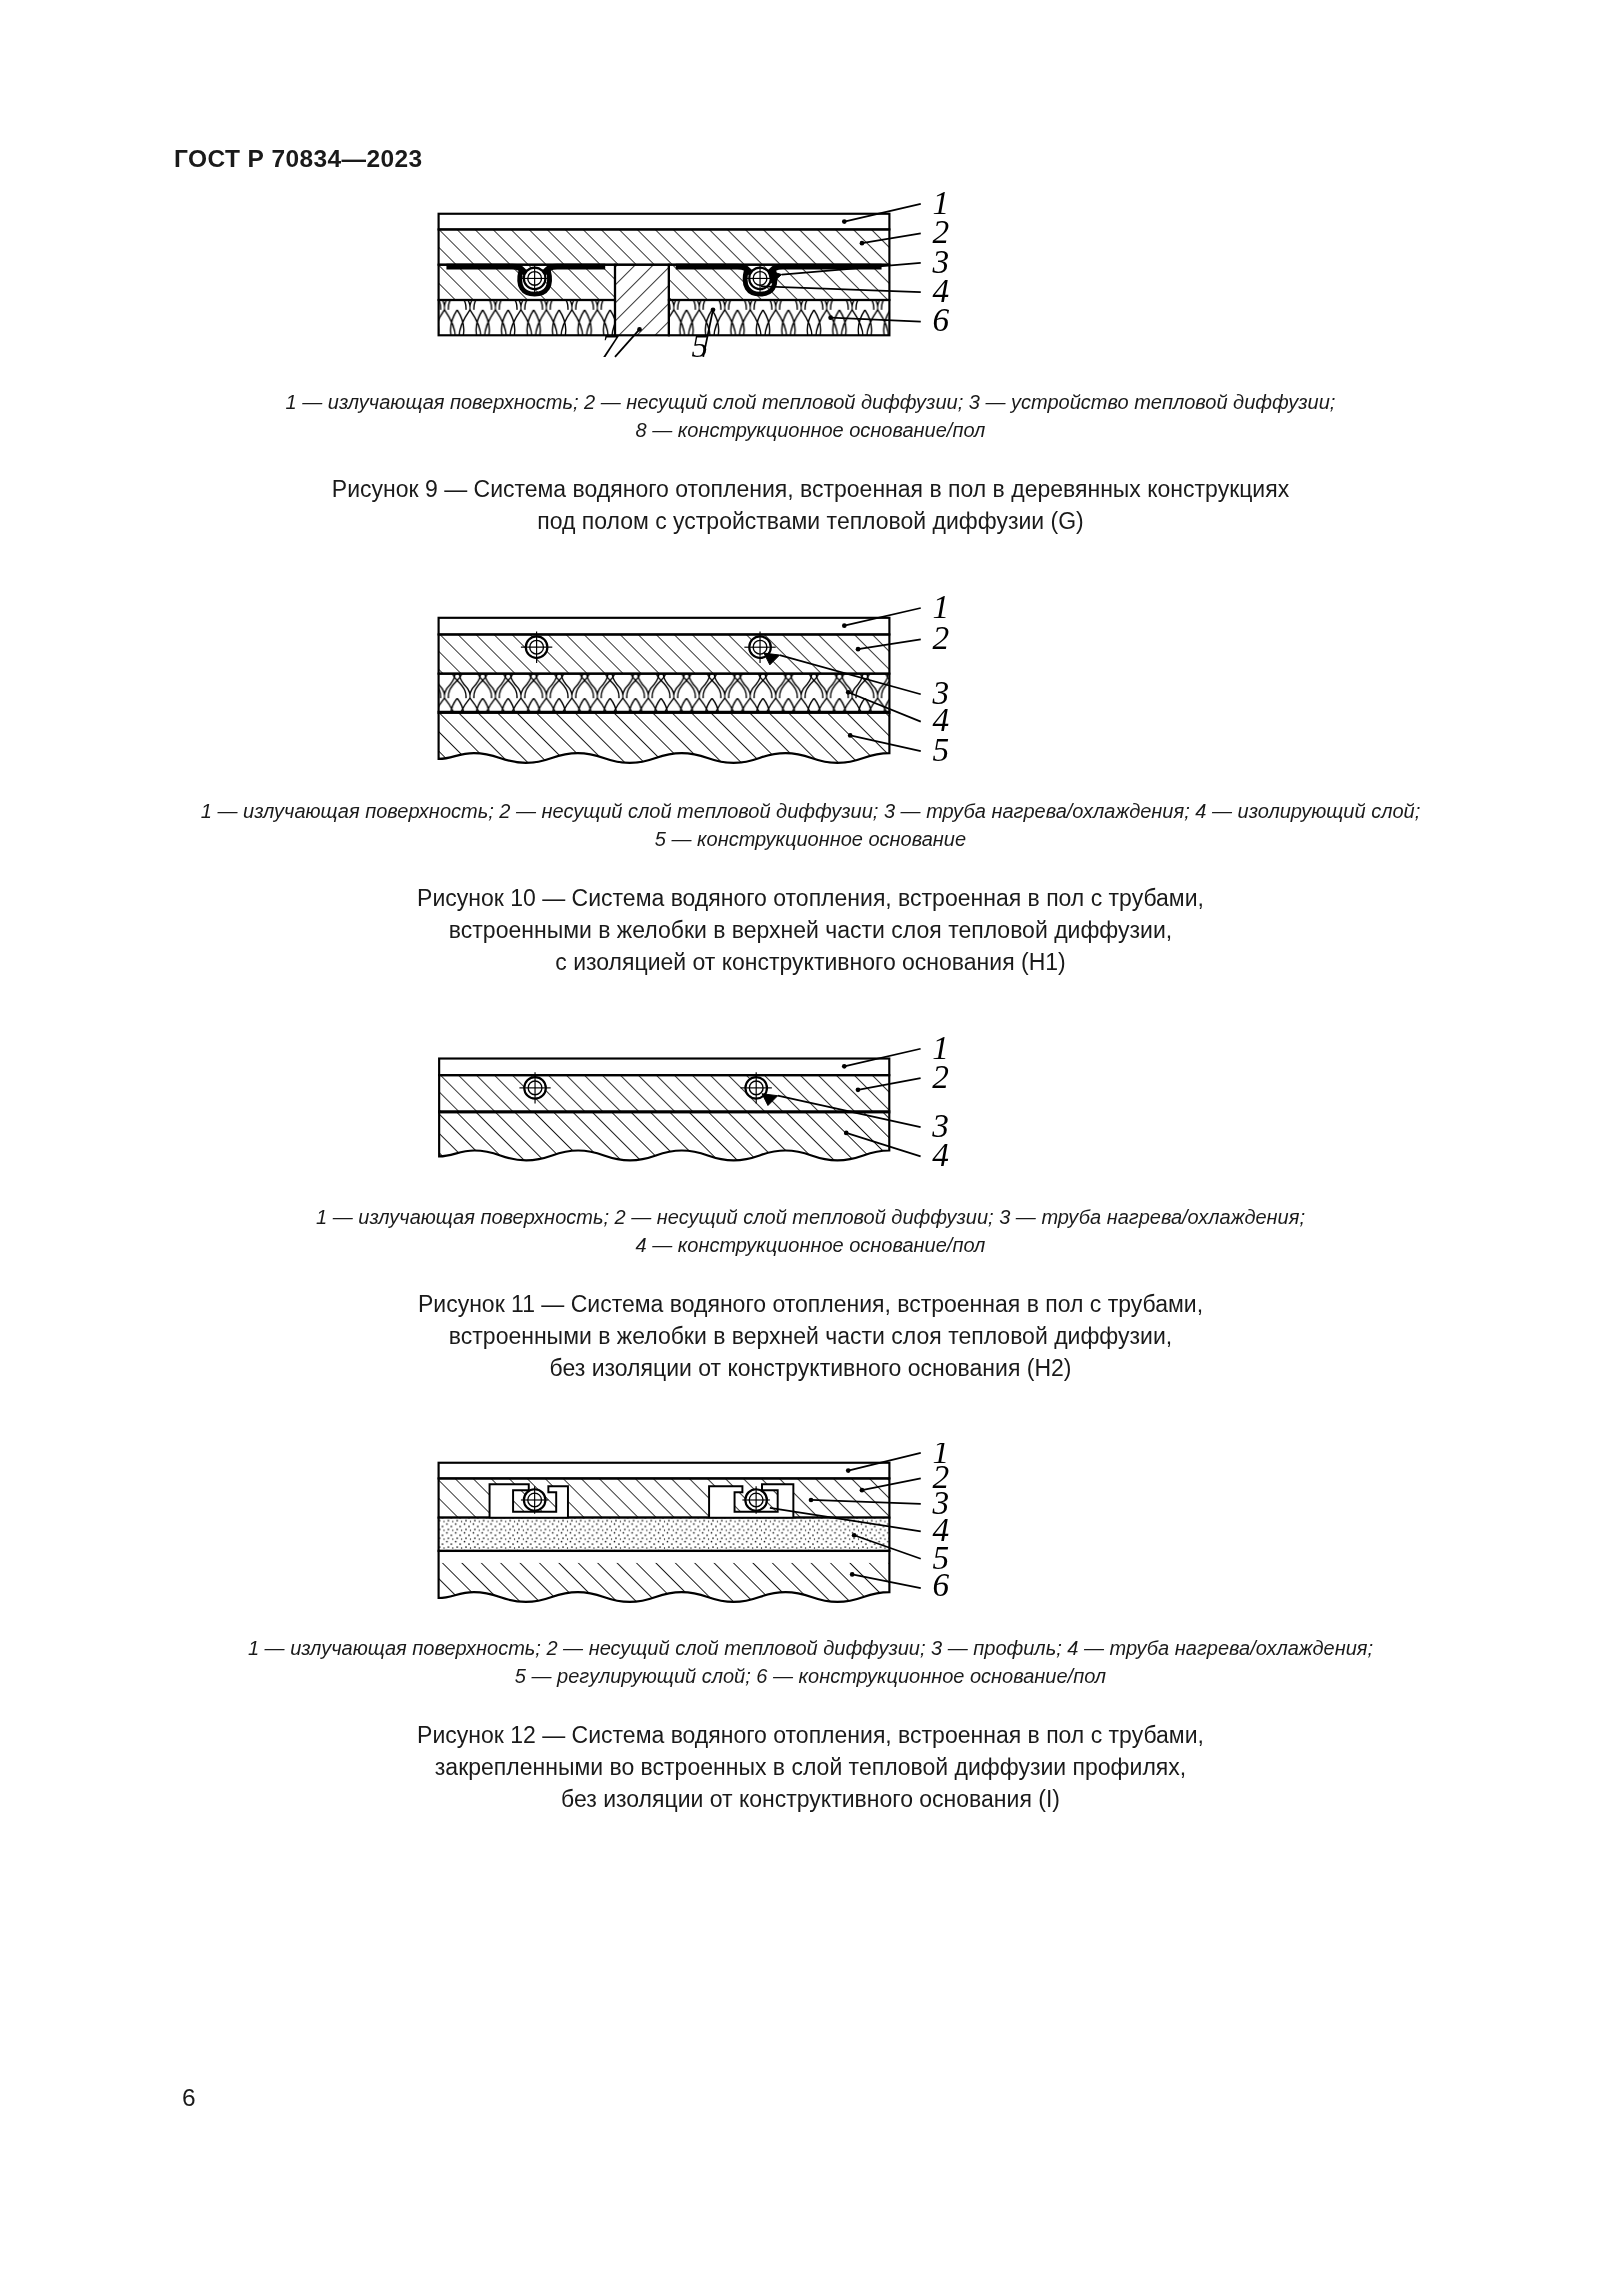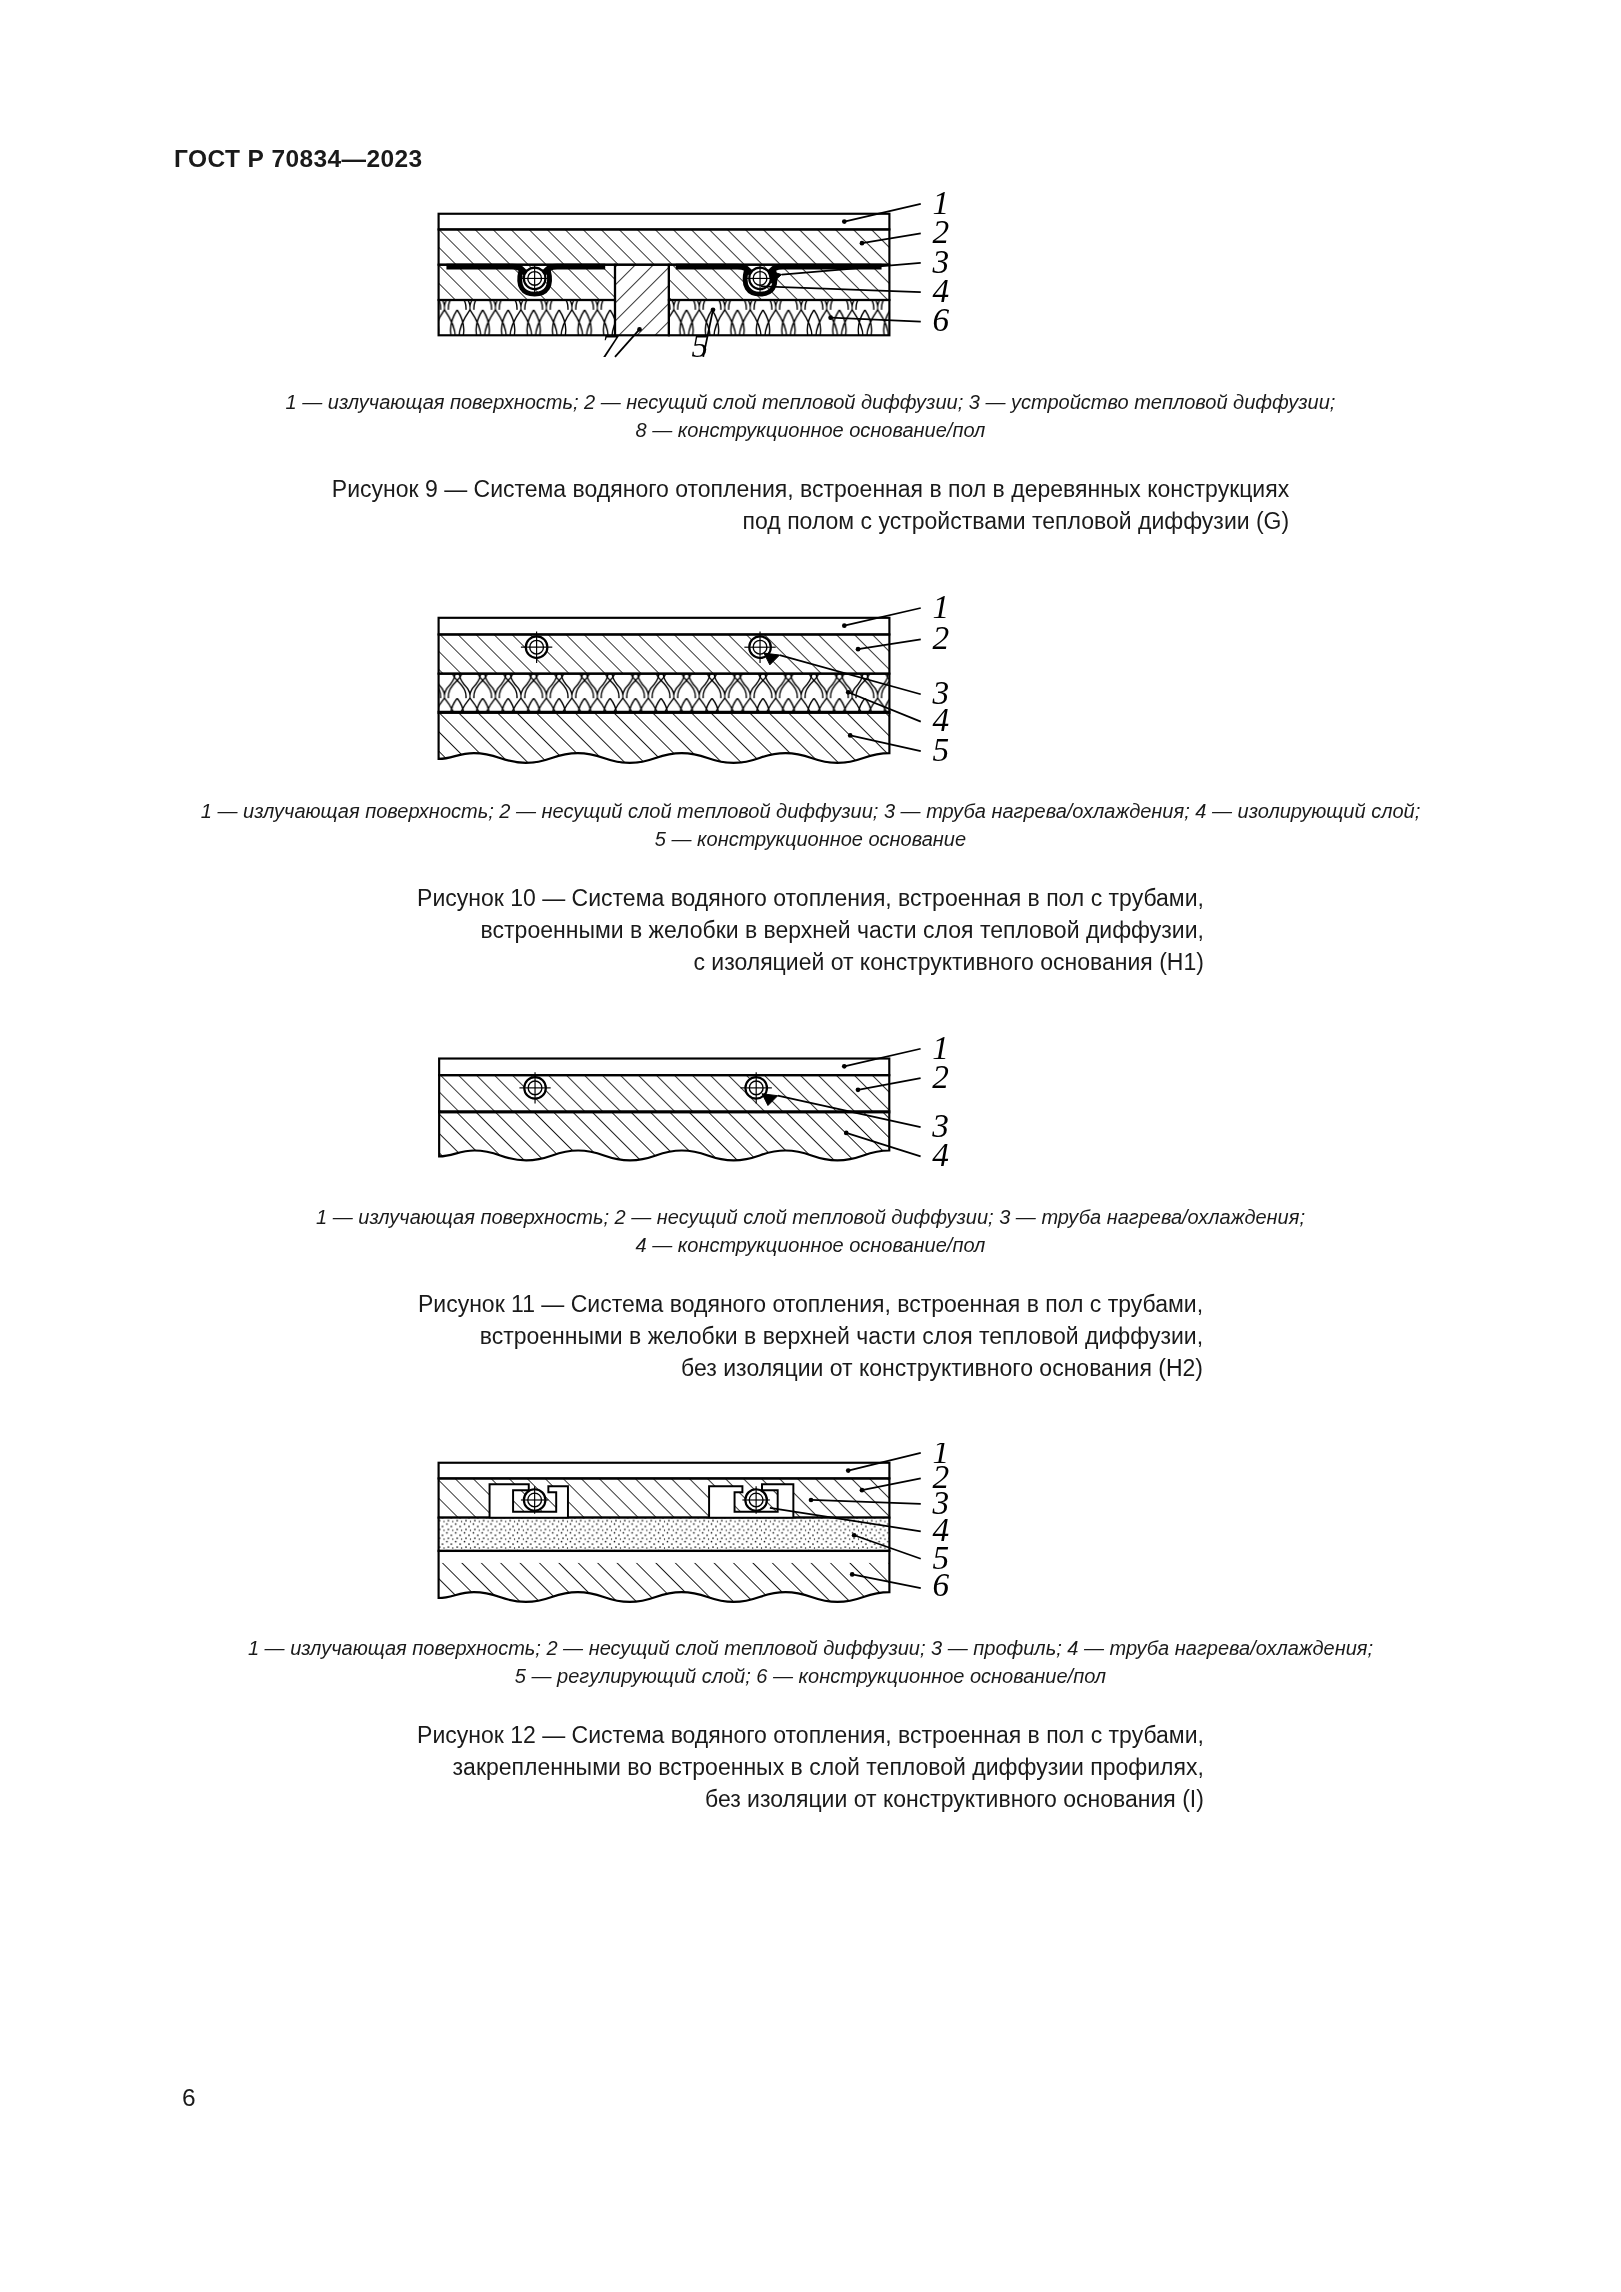--- a/index.html
+++ b/index.html
@@ -54,21 +54,21 @@
   }
   .fig-legend {
     text-align: center;
     font-size: 20px;
     line-height: 28px;
     max-width: 1372px;
     margin: 0 auto;
     font-style: italic;
   }
   .fig-title {
-    text-align: right;
+    text-align: center;
     font-size: 23px;
     line-height: 32px;
     max-width: 1127px;
     margin: 0 auto;
   }
   .sp-1 { height: 29px; }
   .sp-2 { height: 29px; }
   .sp-3 { height: 59px; }
 
   svg text.callout {

